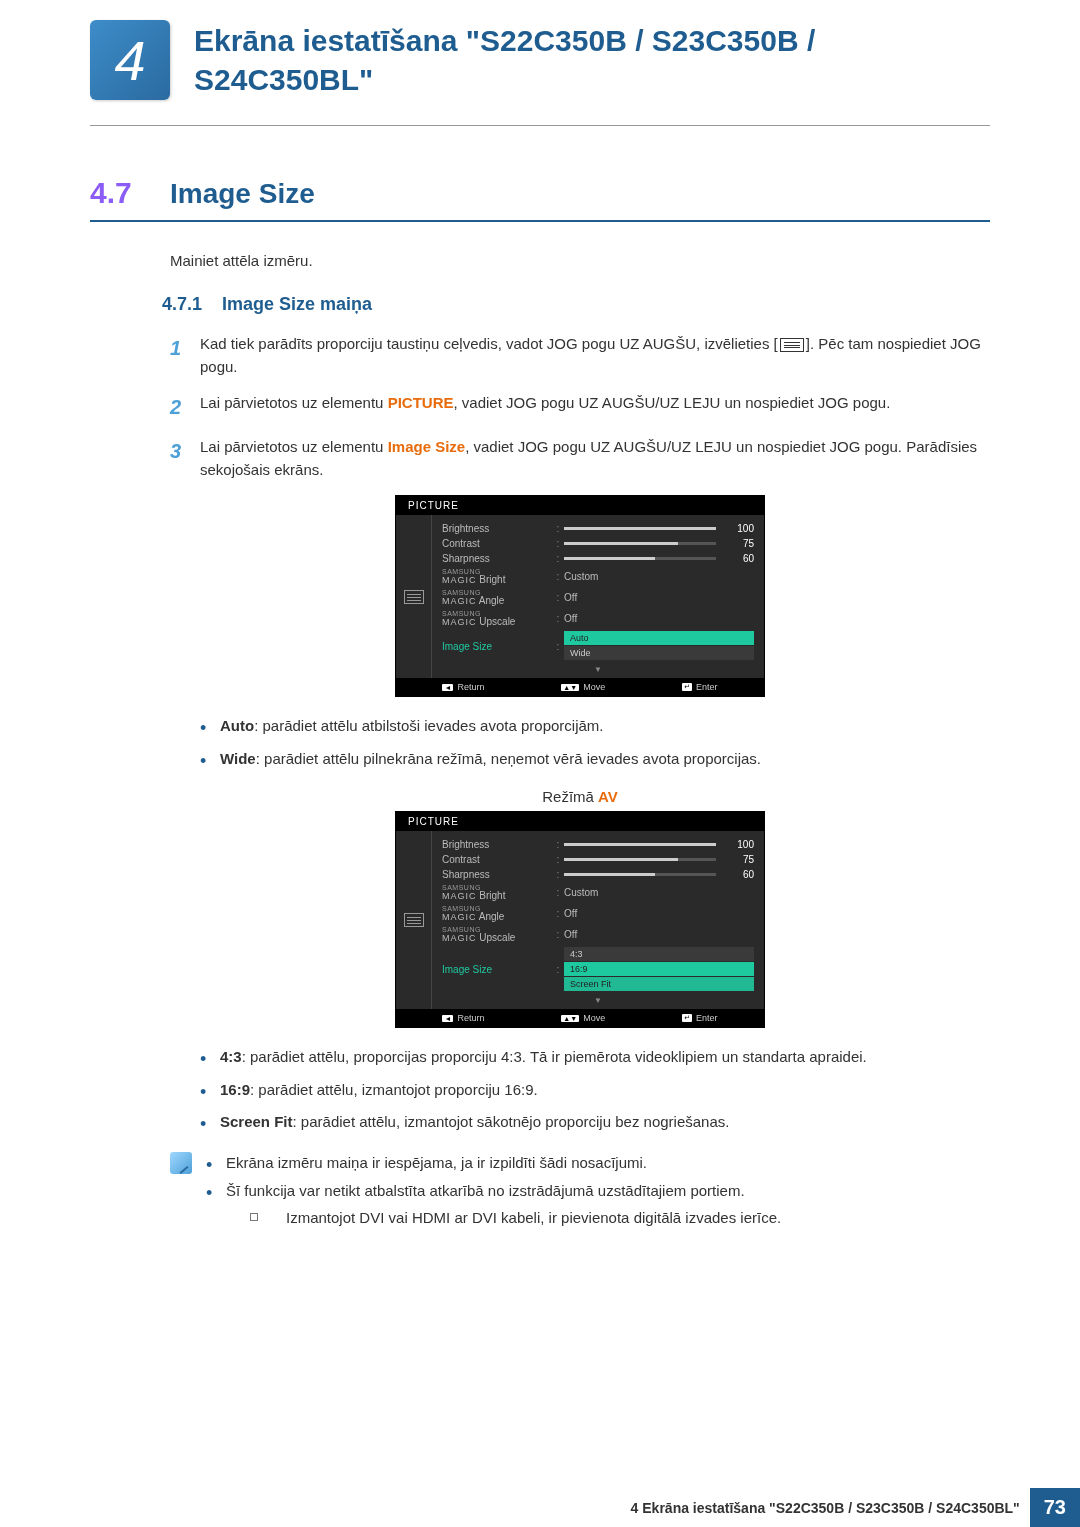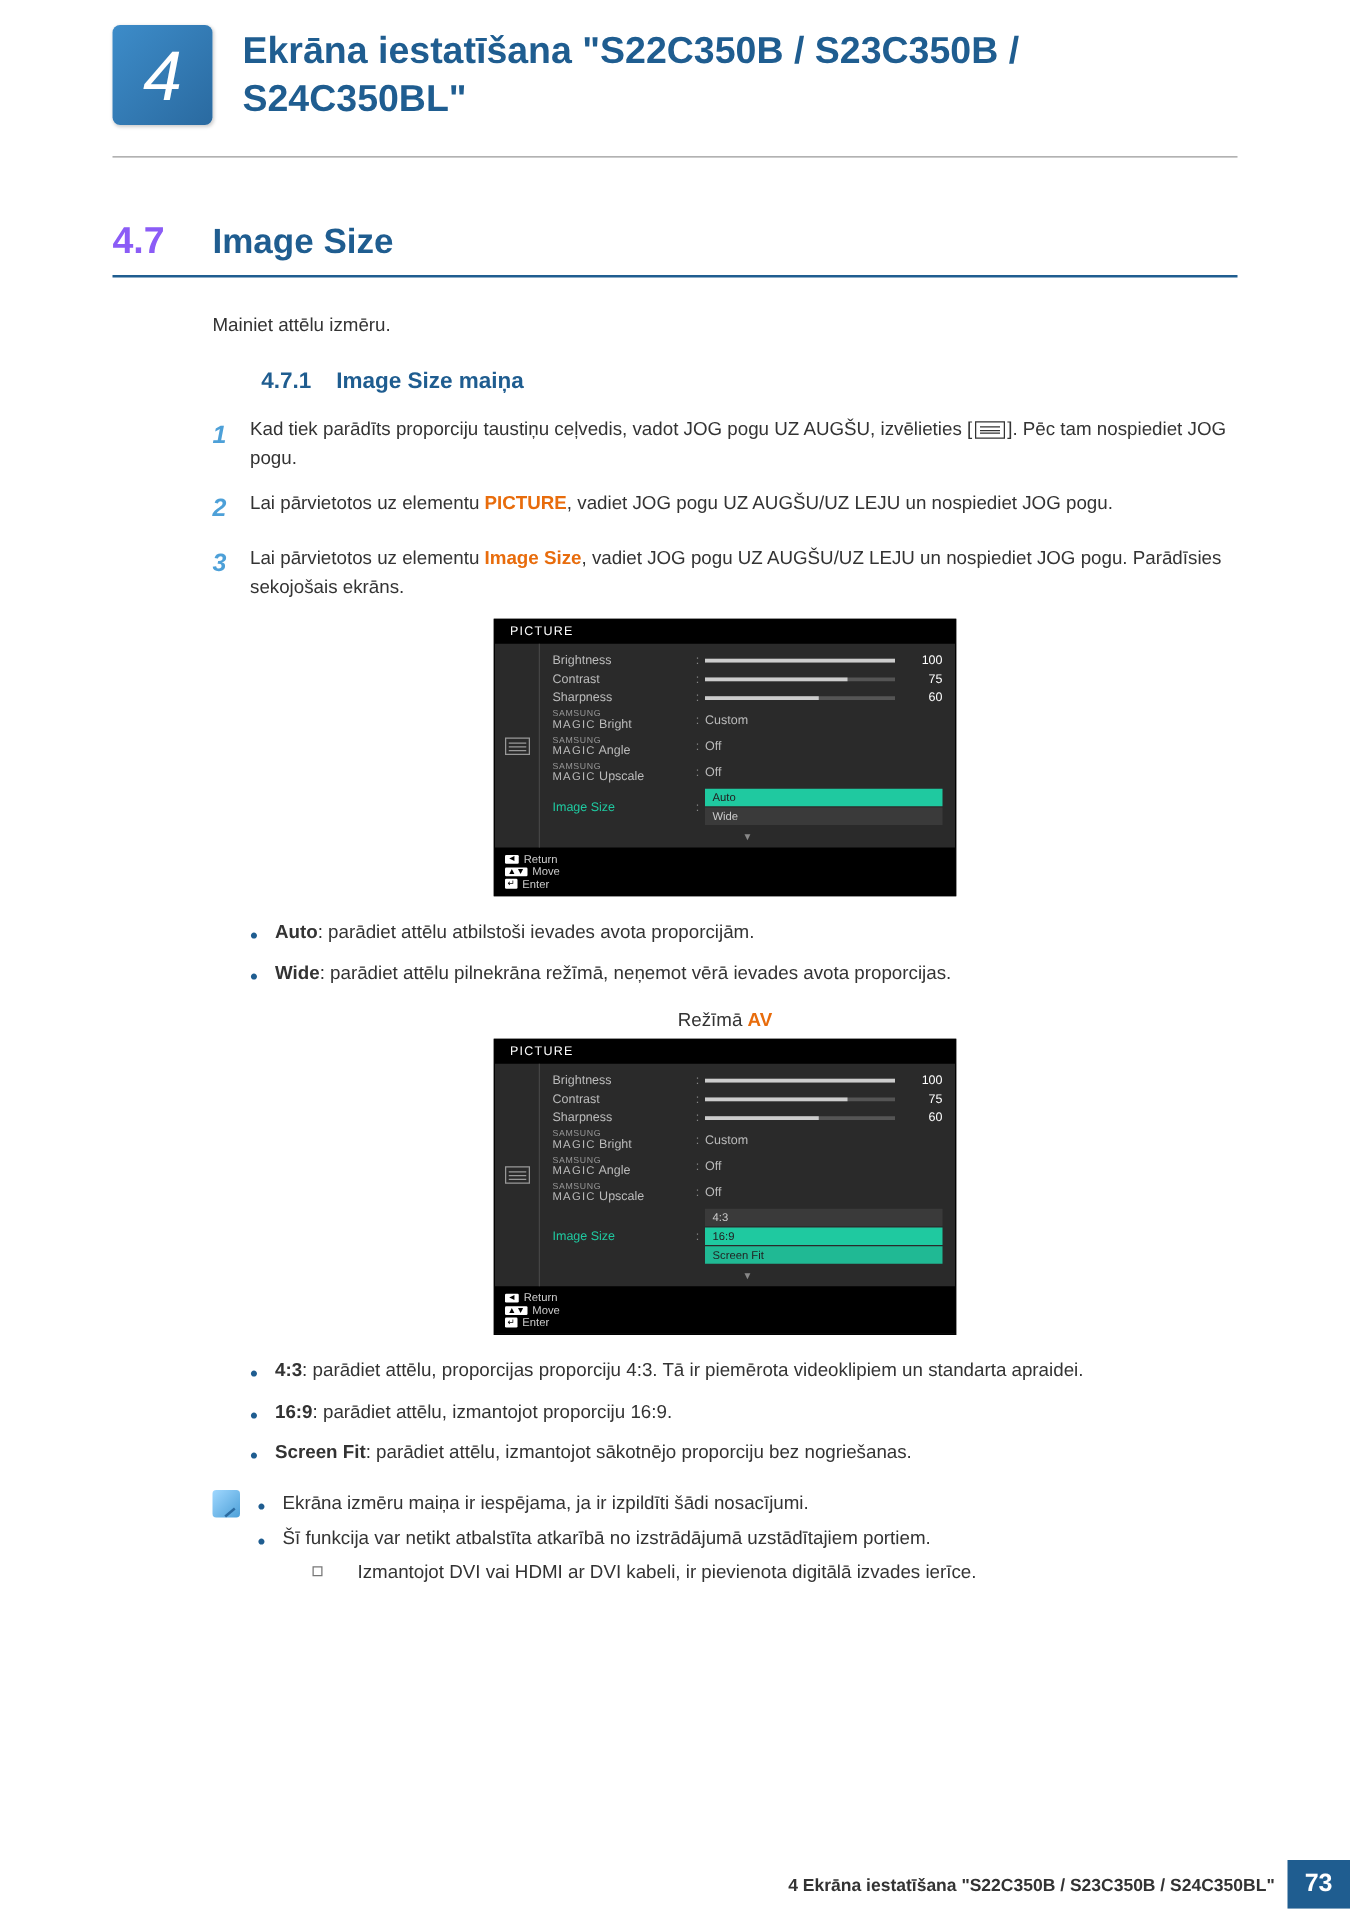--- a/index.html
+++ b/index.html
@@ -74,21 +74,21 @@
   }
   .subsec-row {
     display: flex;
     align-items: baseline;
     margin-bottom: 18px;
   }
   .subsec-num {
     color: #1f5d90;
     font-size: 18px;
     font-weight: bold;
-    margin-left: 119px;
+    margin-left: 72px;
     width: 60px;
   }
   .subsec-title {
     color: #1f5d90;
     font-size: 18px;
     font-weight: bold;
   }
   .step-list { margin-left: 80px; }
   .step {
     display: flex;
@@ -236,21 +236,20 @@
     color: #888;
     font-size: 8px;
   }
   .osd-footer {
     background: #000;
     display: flex;
     justify-content: space-around;
     padding: 4px 8px;
     font-size: 9px;
     color: #ccc;
-    flex-direction: column;
   }
   .osd-footer-item { display: flex; align-items: center; gap: 4px; }
   .osd-kbd {
     background: #fff;
     color: #000;
     font-size: 7px;
     padding: 0 2px;
     border-radius: 1px;
   }
   .bullet-list { margin: 0 0 18px 110px; }
@@ -341,21 +340,21 @@
   </div>
   <hr class="header-rule">
 
   <div class="section">
     <div class="sec-row">
       <div class="sec-num">4.7</div>
       <div class="sec-title">Image Size</div>
     </div>
     <hr class="sec-rule">
 
-    <p class="body-text">Mainiet attēlu izmēru.</p>
+    <p class="body-text">Mainiet attēla izmēru.</p>
 
     <div class="subsec-row">
       <div class="subsec-num">4.7.1</div>
       <div class="subsec-title">Image Size maiņa</div>
     </div>
 
     <div class="step-list">
       <div class="step">
         <div class="step-num">1</div>
         <div class="step-text">

